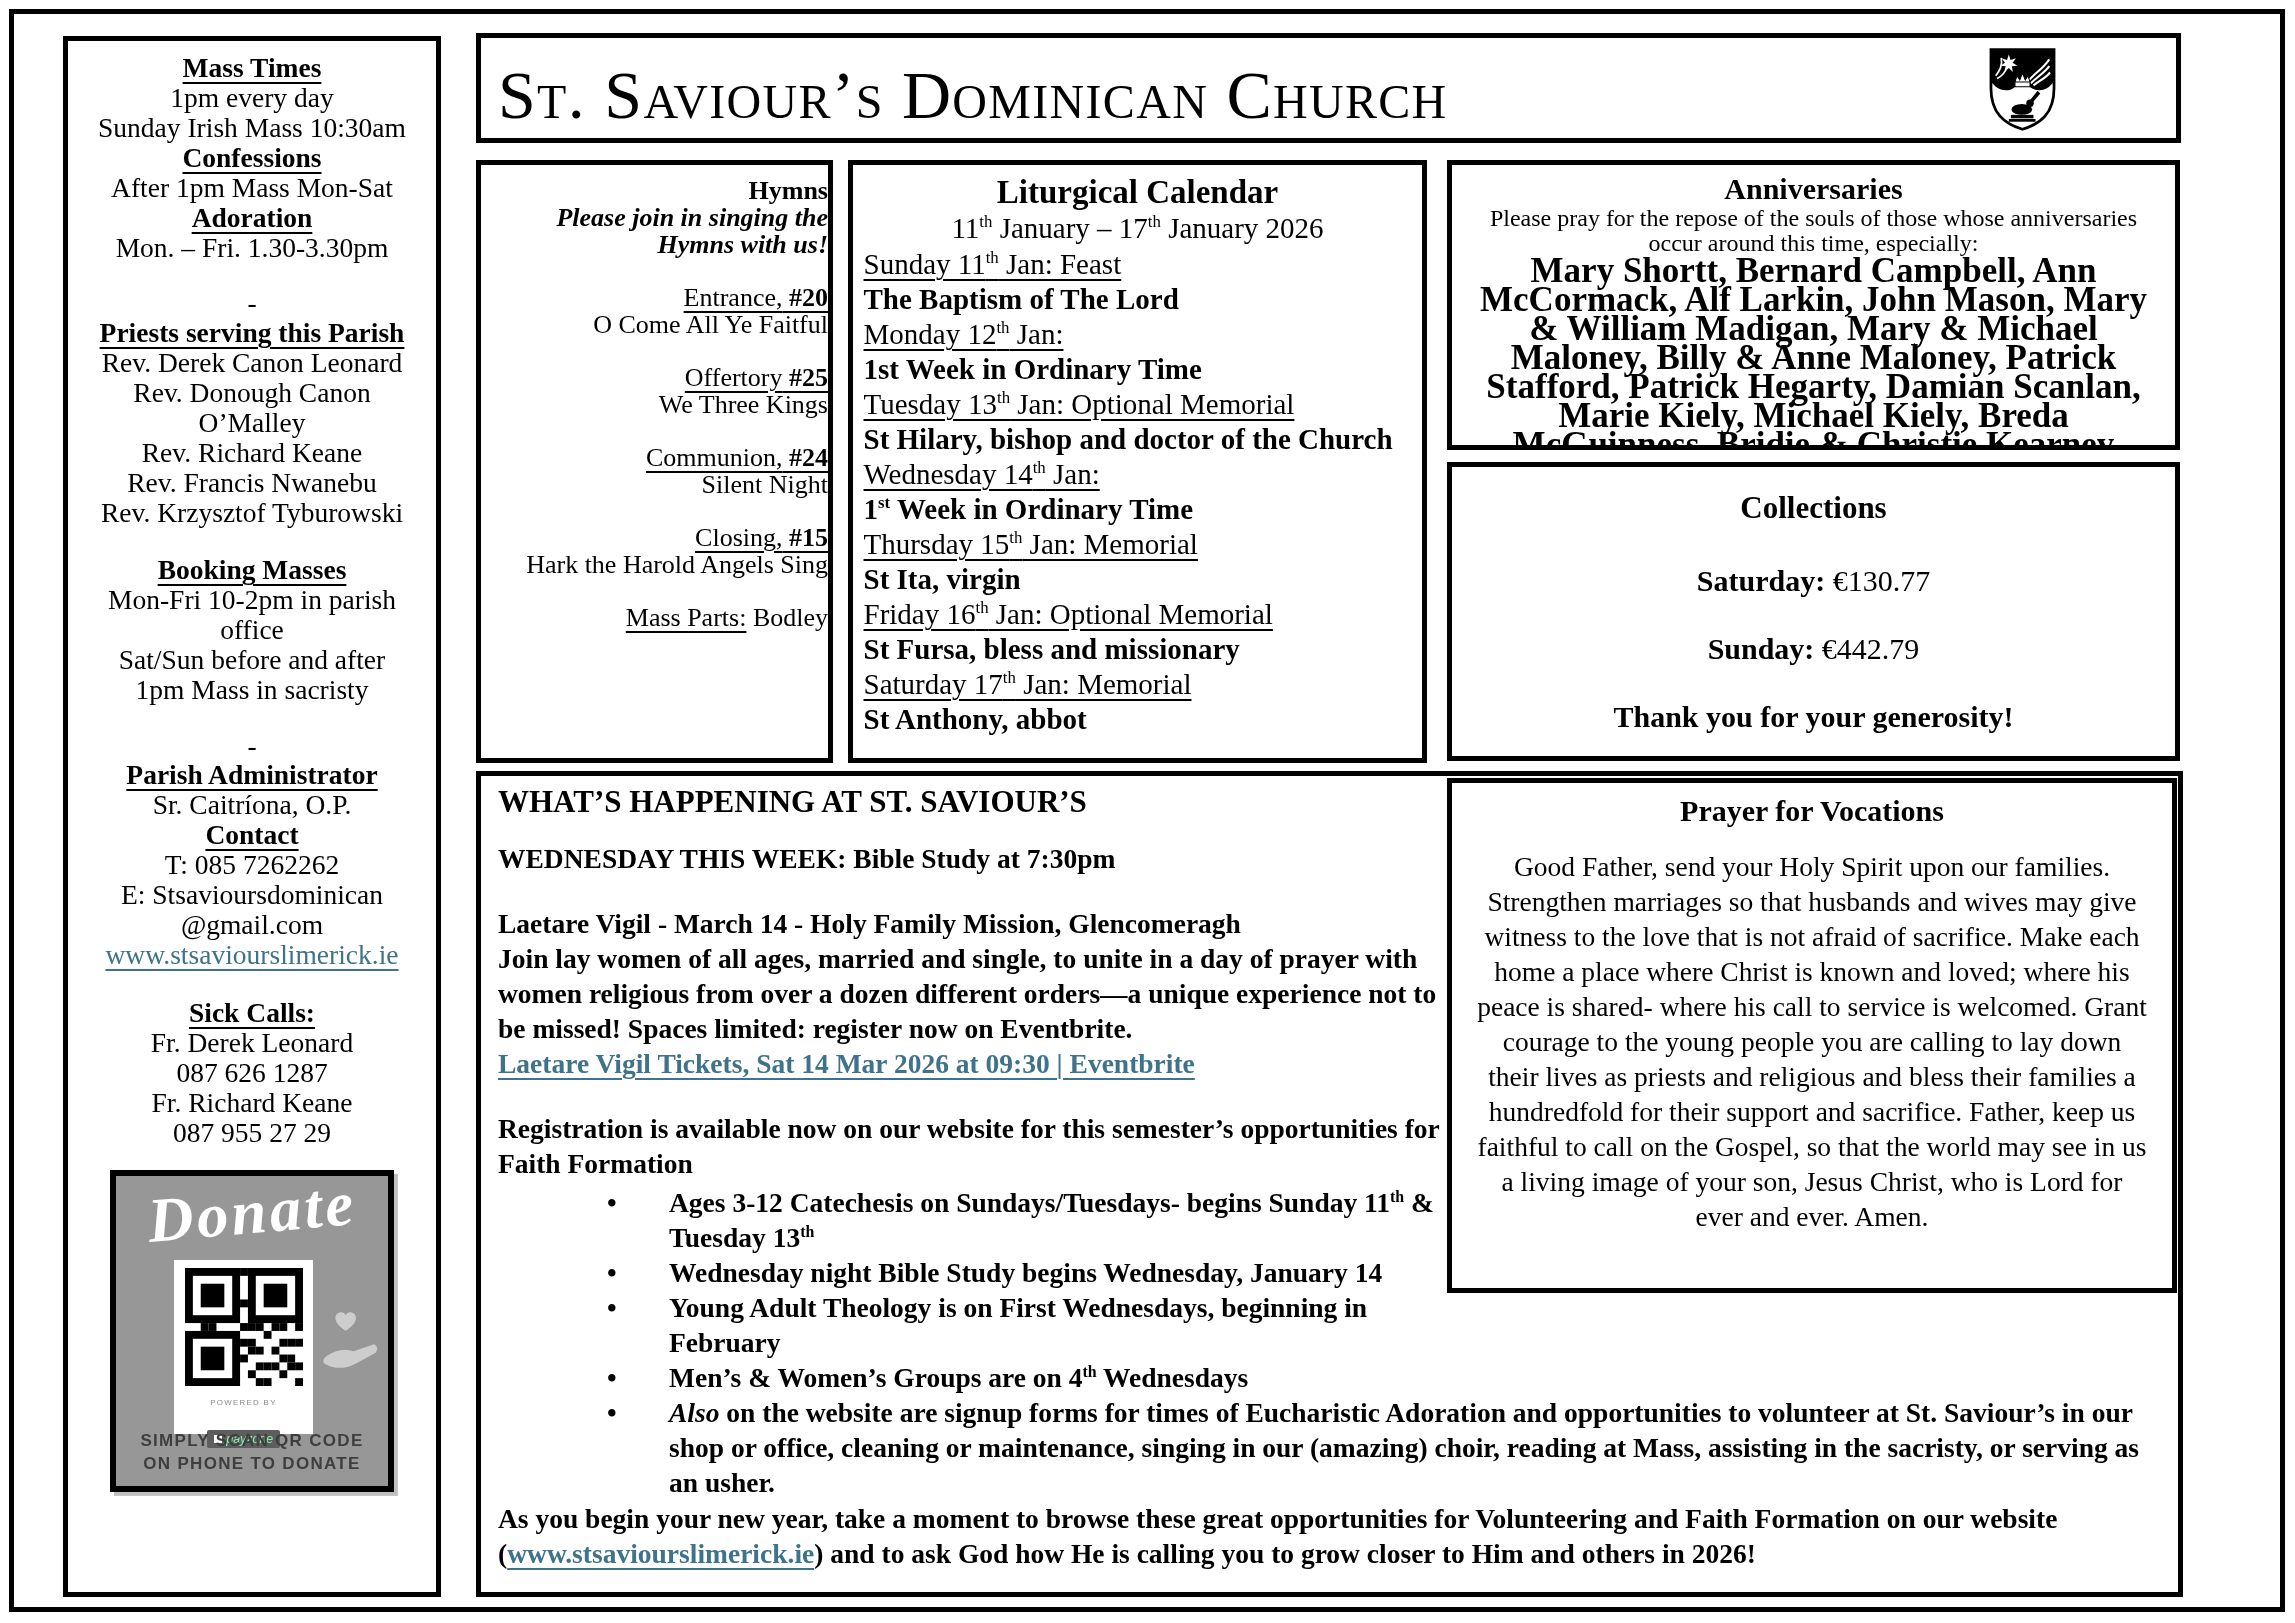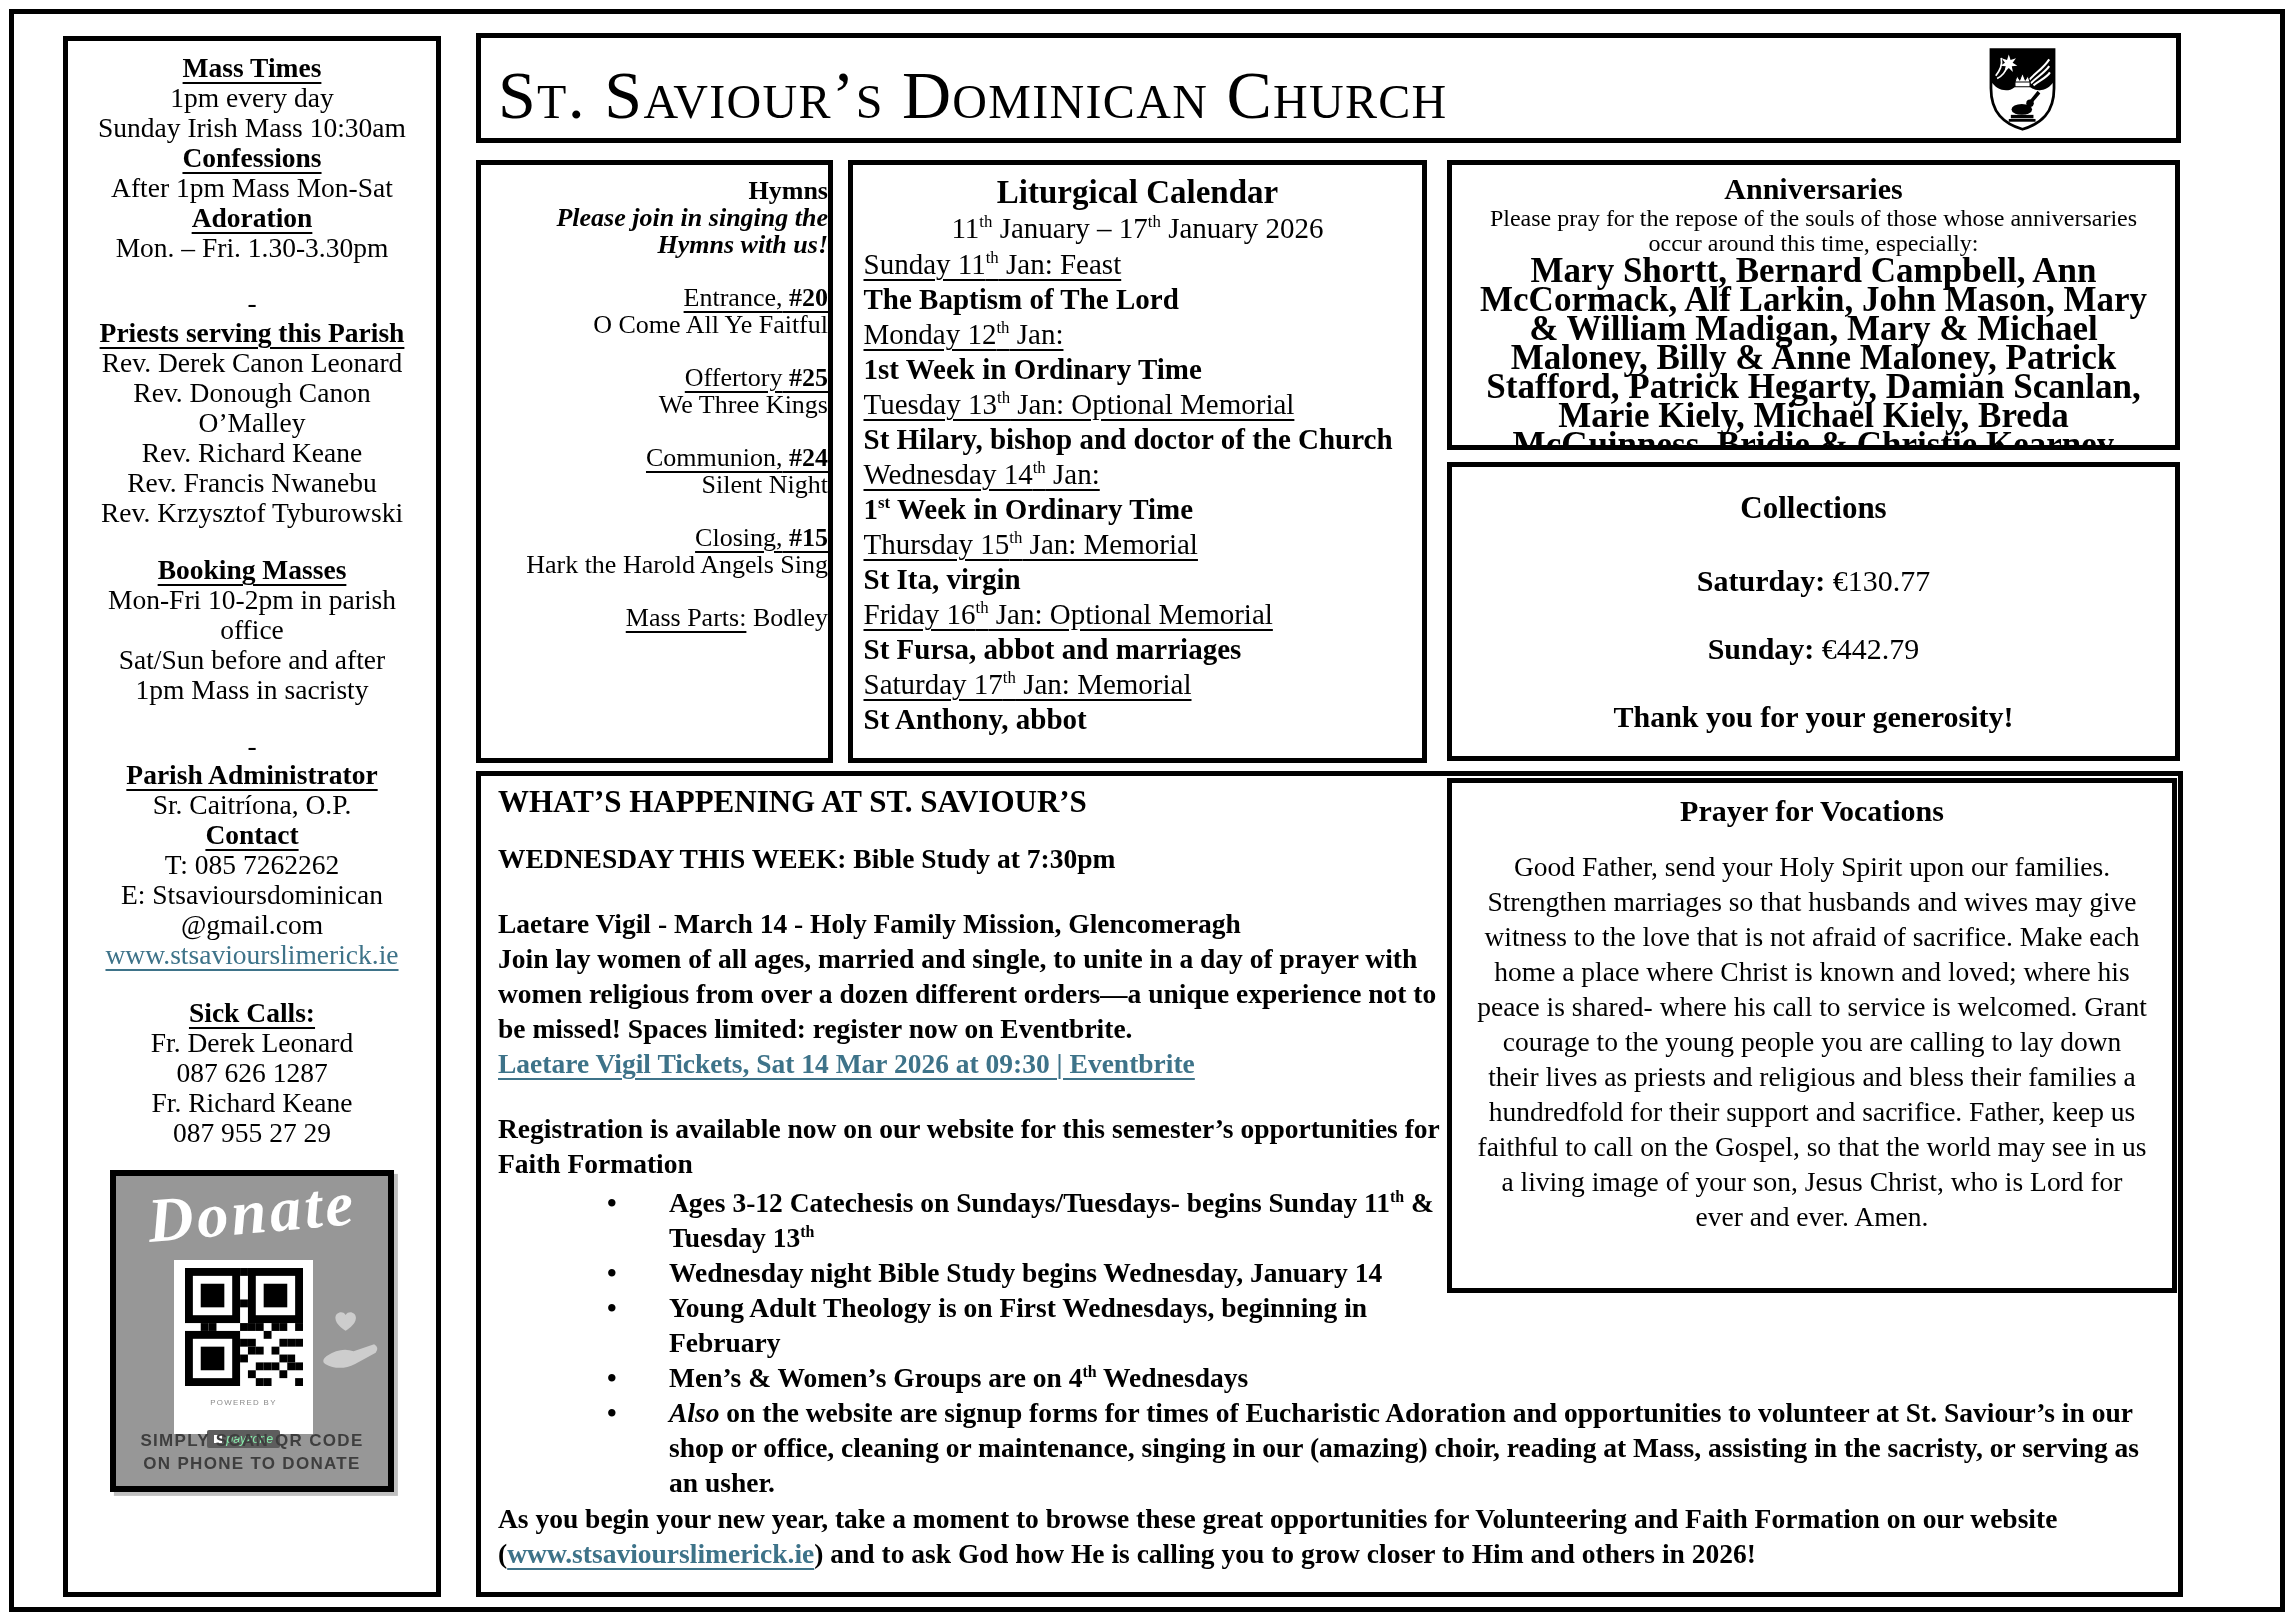--- a/index.html
+++ b/index.html
@@ -247,21 +247,21 @@
         <div class="line bold">The Baptism of The Lord</div>
         <div class="line "><span class="ulspan">Monday 12<sup>th</sup> Jan:</span></div>
         <div class="line bold">1st Week in Ordinary Time</div>
         <div class="line "><span class="ulspan">Tuesday 13<sup>th</sup> Jan: Optional Memorial</span></div>
         <div class="line bold">St Hilary, bishop and doctor of the Church</div>
         <div class="line "><span class="ulspan">Wednesday 14<sup>th</sup> Jan:</span></div>
         <div class="line bold">1<sup>st</sup> Week in Ordinary Time</div>
         <div class="line "><span class="ulspan">Thursday 15<sup>th</sup> Jan: Memorial</span></div>
         <div class="line bold">St Ita, virgin</div>
         <div class="line "><span class="ulspan">Friday 16<sup>th</sup> Jan: Optional Memorial</span></div>
-        <div class="line bold">St Fursa, abbot and marriages</div>
+        <div class="line bold">St Fursa, bless and missionary</div>
         <div class="line "><span class="ulspan">Saturday 17<sup>th</sup> Jan: Memorial</span></div>
         <div class="line bold">St Anthony, abbot</div>
       </div>
   </section>
 
   <section class="box anniv-box">
     <div class="anniv-title">Anniversaries</div>
     <div class="anniv-intro">Please pray for the repose of the souls of those whose anniversaries occur around this time, especially:</div>
     <div class="anniv-names">Mary Shortt, Bernard Campbell, Ann McCormack, Alf Larkin, John Mason, Mary &amp; William Madigan, Mary &amp; Michael Maloney, Billy &amp; Anne Maloney, Patrick Stafford, Patrick Hegarty, Damian Scanlan, Marie Kiely, Michael Kiely, Breda McGuinness, Bridie &amp; Christie Kearney</div>
     <div class="anniv-close">May They Rest in Peace, Amen</div>

